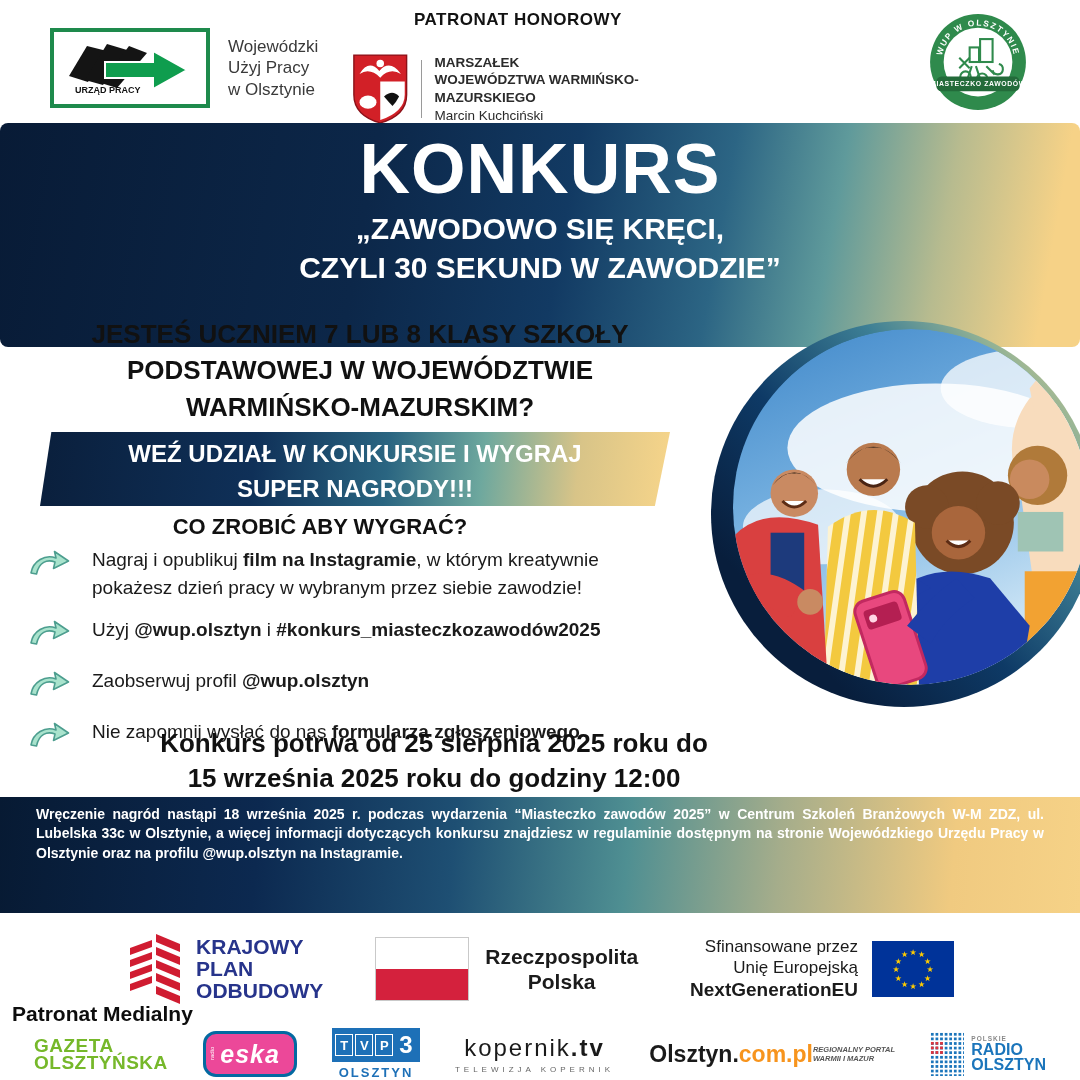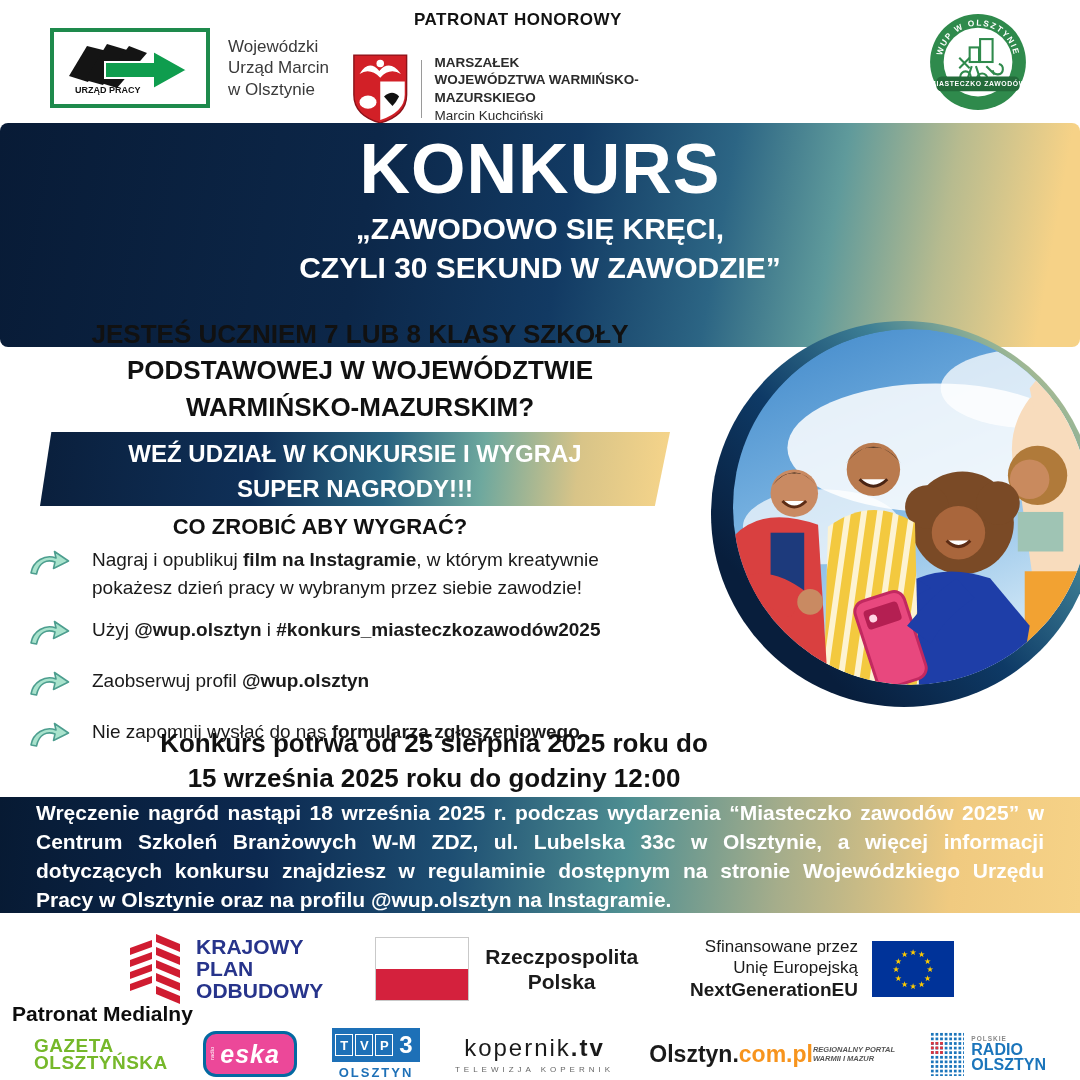--- a/index.html
+++ b/index.html
@@ -46,21 +46,21 @@
   .photo-shadow{top:800px;left:630px;width:190px;height:46px;border-radius:50%;
                 background:radial-gradient(closest-side,rgba(90,90,90,.35),rgba(90,90,90,0));}
   .photo-ring{top:321px;left:711px;width:386px;height:386px;border-radius:50%;
               background:linear-gradient(48deg,#081e3c 20%,#0e3a66 45%,#3d7f95 68%,#9ab695 84%,#f2cc86 97%);}
   .photo-inner{position:absolute;top:8px;right:7px;bottom:22px;left:21px;border-radius:50%;overflow:hidden;}
   .photo-inner svg{display:block;}
 
   
   .band{top:797px;left:0;width:1080px;height:116px;color:#fff;
         background:linear-gradient(95deg,#071a33 0%,#0c2950 24%,#1e4f73 42%,#4f8f92 58%,#a5ad8b 72%,#f0ca80 88%,#f6d287 100%);}
-  .band-text{padding:2px 36px 0 36px;font-size:21px;font-weight:bold;line-height:1.38;
+  .band-text{padding:8px 36px 0 36px;font-size:14px;font-weight:bold;line-height:1.38;
              text-align:justify;}
 
   
   .funding{top:918px;left:0;width:1080px;height:102px;display:flex;align-items:center;justify-content:center;gap:52px;}
   .kpo{display:flex;align-items:center;gap:12px;}
   .kpo-text{font-size:21px;font-weight:bold;color:#27348b;line-height:1.05;white-space:pre-line;}
   .pl{display:flex;align-items:center;gap:16px;text-align:center;}
   .pl-flag{width:92px;height:62px;border:1px solid #c9c9c9;display:flex;flex-direction:column;}
   .pl-flag .w{flex:1;background:#fff;}
   .pl-flag .r{flex:1;background:#d4213d;}
@@ -113,21 +113,21 @@
       <div class="wup-box">
         <svg width="138" height="60" viewBox="0 0 138 60">
           <path d="M8 38 L26 8 L46 13 L27 44 Z" fill="#141414"></path>
           <path d="M24 42 L46 6 L66 12 L42 47 Z" fill="#141414"></path>
           <path d="M40 45 L68 8 L86 15 L56 50 Z" fill="#141414"></path>
           <polygon points="44,24 92,24 92,13 126,32 92,51 92,40 44,40" fill="#0f9d4e" stroke="#fff" stroke-width="2"></polygon>
           <text x="14" y="55" font-size="9" font-weight="bold" fill="#111" font-family="Liberation Sans, sans-serif">URZĄD PRACY</text>
         </svg>
       </div>
       <div class="wup-text">Wojewódzki
-Urząd Marcin
+Użyj Pracy
 w Olsztynie</div>
     </div>
 
     <div class="abs patronat">
       <div class="patronat-title">PATRONAT HONOROWY</div>
       <div class="patronat-row">
         <svg width="58" height="74" viewBox="0 0 60 76">
           <path d="M2 2 H58 V44 Q58 66 30 74 Q2 66 2 44 Z" fill="#d22027" stroke="#8c1118" stroke-width="1.5"></path>
           <path d="M30 30 H56 V44 Q56 62 30 71 Z" fill="#ffffff"></path>
           <path d="M8 22 Q18 6 29 19 Q40 6 52 22 Q40 15 30 26 Q19 15 8 22 Z" fill="#ffffff"></path>

